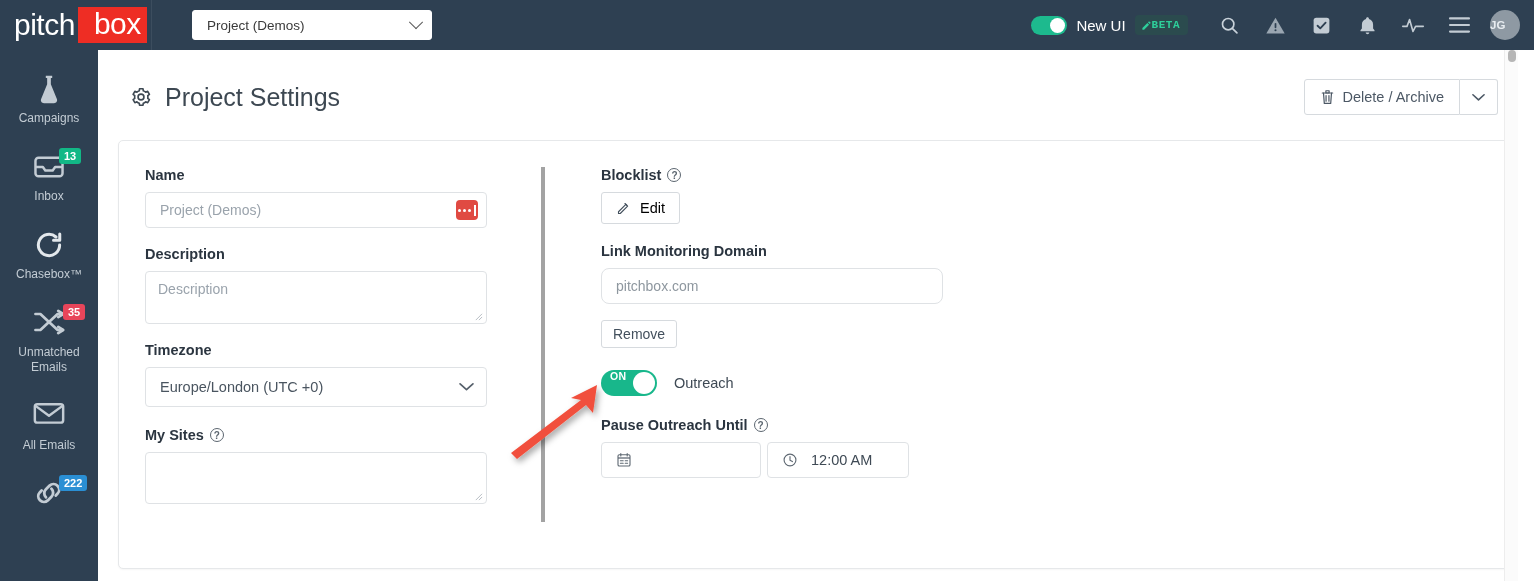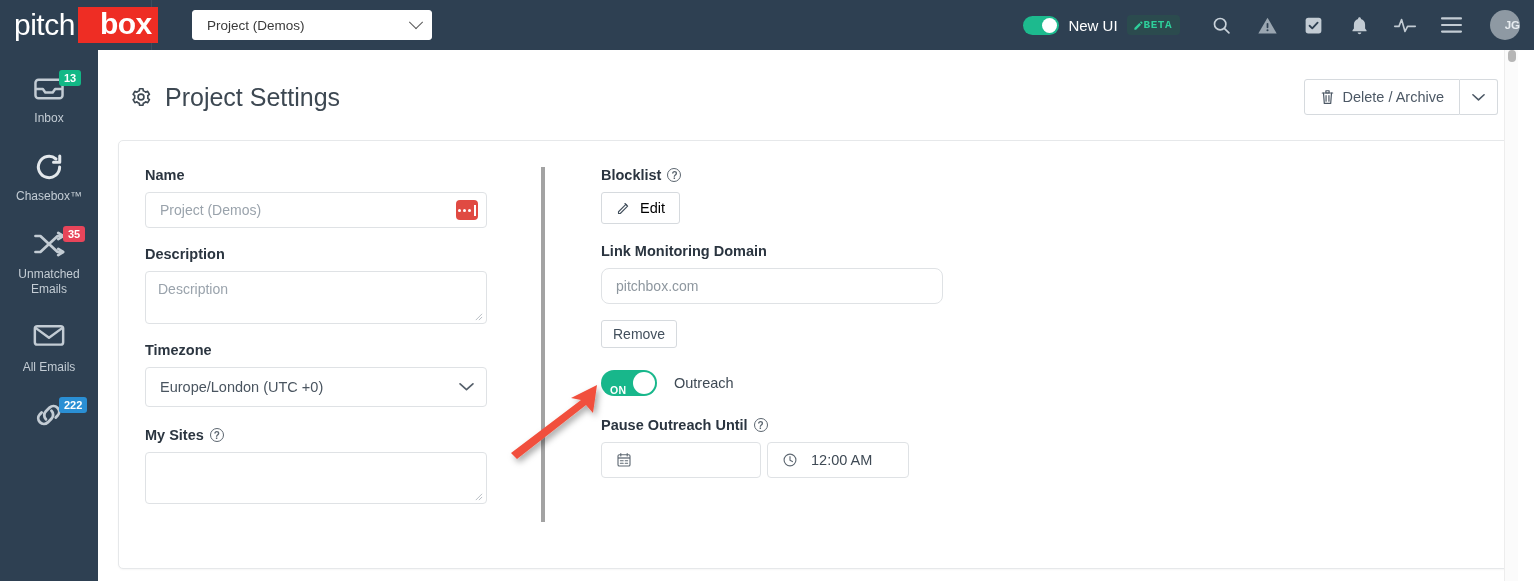--- a/index.html
+++ b/index.html
@@ -22,22 +22,22 @@
     padding: 0 18px 0 14px;
     border-right: 1px solid #3c4d5e;
     width: 152px;
   }
   .logo-pitch {
     color: #ffffff; font-size: 30px; font-weight: 400; letter-spacing: -0.5px;
     line-height: 34px;
   }
   .logo-box {
     background: #ee2d24; color: #ffffff;
-    font-size: 30px; font-weight: 700; letter-spacing: -0.5px;
-    padding: 0 6px 2px 22px; margin-left: 3px; line-height: 34px;
+    font-size: 30px; font-weight: 400; letter-spacing: -0.5px;
+    padding: 0 6px 2px 16px; margin-left: 3px; line-height: 34px;
   }
   .project-select {
     margin-left: 40px; width: 240px; height: 30px;
     background: #ffffff; border: 1px solid #ffffff; border-radius: 3px;
     display: flex; align-items: center; justify-content: space-between;
     padding: 0 10px 0 14px;
     font-size: 13.5px; color: #3a3a3a;
   }
   .chev {
     width: 10px; height: 10px;
@@ -63,22 +63,22 @@
     display: flex; align-items: center; margin-right: 18px; font-family: Liberation Mono, monospace;
   }
   .ticon {
     width: 46px; height: 50px;
     display: flex; align-items: center; justify-content: center;
   }
   .avatar {
     width: 30px; height: 30px; border-radius: 50%;
     background: #8e99a3; color: #e8edf1;
     font-size: 11.5px; font-weight: 600;
-    display: flex; align-items: center; justify-content: flex-end;
-    margin-left: 16px;
+    display: flex; align-items: center; justify-content: flex-start;
+    margin-left: 8px;
   }
 
   
   .sidebar {
     position: absolute; top: 50px; left: 0; width: 98px; height: 531px;
     background: #2e4052;
     padding-top: 14px;
     overflow: hidden;
   }
   .nav-item {
@@ -185,21 +185,21 @@
     font-size: 14px; color: #8e979f; margin-bottom: 16px;
   }
   .btn-remove {
     border: 1px solid #d6dade; background: #ffffff; color: #43505d;
     font-size: 14px; height: 28px; padding: 0 11px; border-radius: 3px;
     margin-bottom: 22px; display: inline-block; line-height: 26px;
   }
   .toggle-row { display: flex; align-items: center; gap: 17px; margin-bottom: 21px; }
   .sw {
     width: 56px; height: 26px; border-radius: 14px; background: #18b78b;
-    position: relative; display: flex; align-items: flex-end;
+    position: relative; display: flex; align-items: flex-start;
   }
   .sw .on-text {
     color: #ffffff; font-size: 10.5px; font-weight: 700; margin-left: 9px; letter-spacing: 0.4px;
   }
   .sw .knob2 {
     position: absolute; right: 2px; top: 2px; width: 22px; height: 22px;
     border-radius: 50%; background: #ffffff;
   }
   .toggle-label { font-size: 14.5px; color: #3f4a55; }
   .dt-row { display: flex; gap: 6px; }
@@ -290,20 +290,28 @@
         </svg>
       </div>
       <div class="avatar">
         <span>JG</span>
       </div>
     </div>
   </div>
 
   <div class="sidebar">
 
+    <div class="nav-item">
+      <span class="nav-icon-wrap">
+        <svg width="30" height="32" viewBox="0 0 24 26" fill="#c3ccd4">
+          <path d="M9.4 1.5h5.2v1.8h-1.1v5.1l4.9 11.9c.7 1.6-.5 3.4-2.3 3.4H7.9c-1.8 0-3-1.8-2.3-3.4l4.9-11.9V3.3H9.4V1.5z"></path>
+        </svg>
+      </span>
+      <span class="nav-label">Campaigns</span>
+    </div>
 
 
     <div class="nav-item">
       <span class="nav-icon-wrap">
         <svg width="32" height="30" viewBox="0 0 26 24" fill="none" stroke="#c3ccd4" stroke-width="2" stroke-linejoin="round">
           <rect x="2" y="4.5" width="22" height="15" rx="2.5"></rect>
           <path d="M2 12 H8 l2 2.8 h6 L18 12 h6"></path>
         </svg>
         <span class="badge" style="background:#12b886;">13</span>
       </span>

